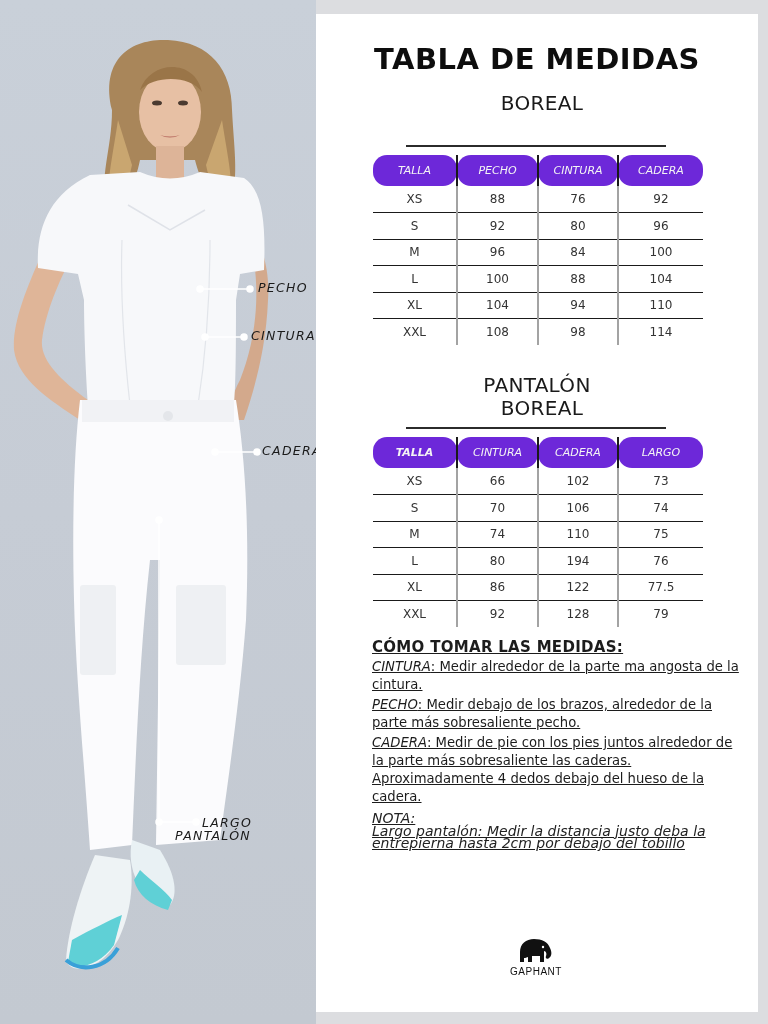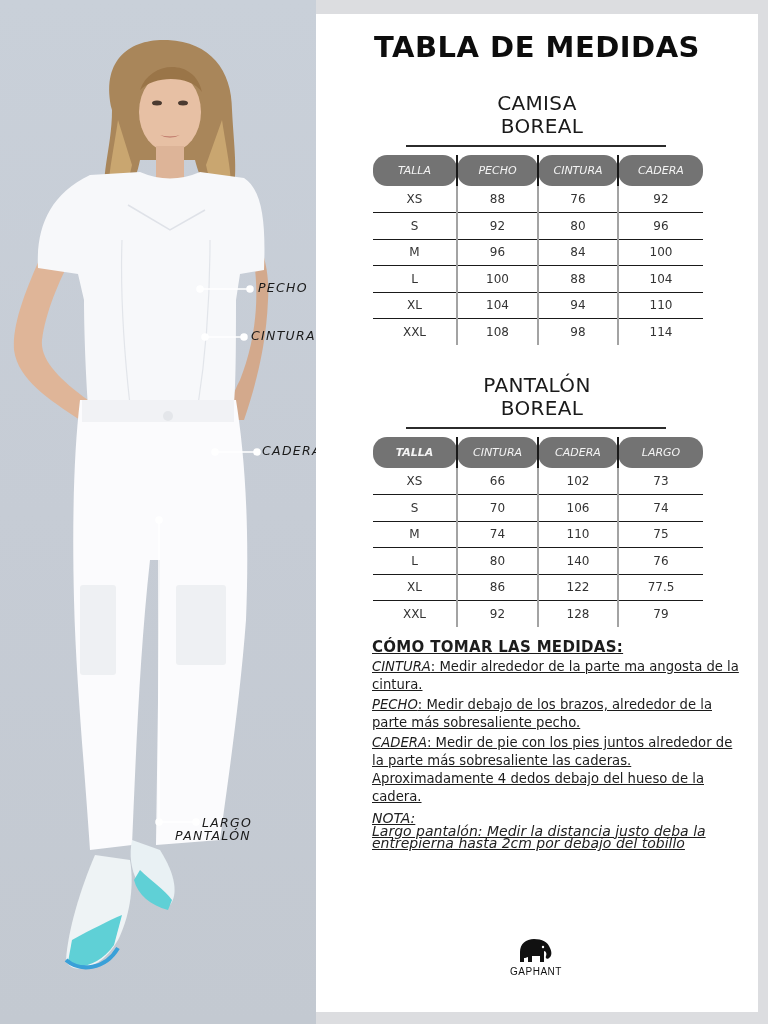--- a/index.html
+++ b/index.html
@@ -25,21 +25,21 @@
       letter-spacing: 1.3px;
       color: #1a1a1a;
       line-height: 13px;
     }
     
     .panel {
       position: absolute; left: 316px; top: 14px; width: 442px; height: 998px;
       background: #ffffff;
     }
     .main-title {
-      position: absolute; left: 0; width: 100%; top: 16px;
+      position: absolute; left: 0; width: 100%; top: 28px;
       text-align: center;
       font-family: "DejaVu Sans", sans-serif;
       font-weight: bold;
       font-size: 29px;
       letter-spacing: 0.5px;
       color: #0d0d0d;
     }
     .section-title {
       position: absolute; left: 0; width: 100%;
       text-align: center;
@@ -55,21 +55,21 @@
       position: absolute; left: 90px; width: 260px; height: 1.5px; background: #2b2b2b;
     }
     table.size-table {
       position: absolute; left: 57px; width: 330px;
       border-collapse: collapse;
       font-family: "DejaVu Sans", sans-serif;
       font-size: 12px;
       color: #333;
     }
     table.size-table th {
-      background: #737373;
+      background: #6d28d9;
       color: #f4f4f4;
       font-weight: normal;
       font-style: italic;
       font-size: 11px;
       height: 31px;
       text-align: center;
       border-left: 2px solid #1a1a1a;
       border-radius: 14px;
     }
     table.size-table th:first-child { border-left: none; }
@@ -170,21 +170,20 @@
   <div class="callout-label" style="left:251px; top:329px;">CINTURA</div>
   <div class="callout-label" style="left:262px; top:444px;">CADERA</div>
   <div class="callout-label" style="left:202px; top:816px;">LARGO</div>
   <div class="callout-label" style="left:175px; top:829px;">PANTALÓN</div>
 </div>
 
 <div class="panel">
   <div class="main-title">TABLA DE MEDIDAS</div>
 
   <div class="section-title" style="top:78px;">
-    <span>CAMISA</span>
     <span class="l2">BOREAL</span>
   </div>
   <div class="rule" style="top:131px;"></div>
 
   <table class="size-table" style="top:141px;">
     <colgroup>
         <col class="c1">
         <col class="c2">
         <col class="c3">
         <col class="c4">
@@ -273,21 +272,21 @@
       </tr>
       <tr>
         <td>M</td>
         <td>74</td>
         <td>110</td>
         <td>75</td>
       </tr>
       <tr>
         <td>L</td>
         <td>80</td>
-        <td>140</td>
+        <td>194</td>
         <td>76</td>
       </tr>
       <tr>
         <td>XL</td>
         <td>86</td>
         <td>122</td>
         <td>77.5</td>
       </tr>
       <tr>
         <td>XXL</td>

